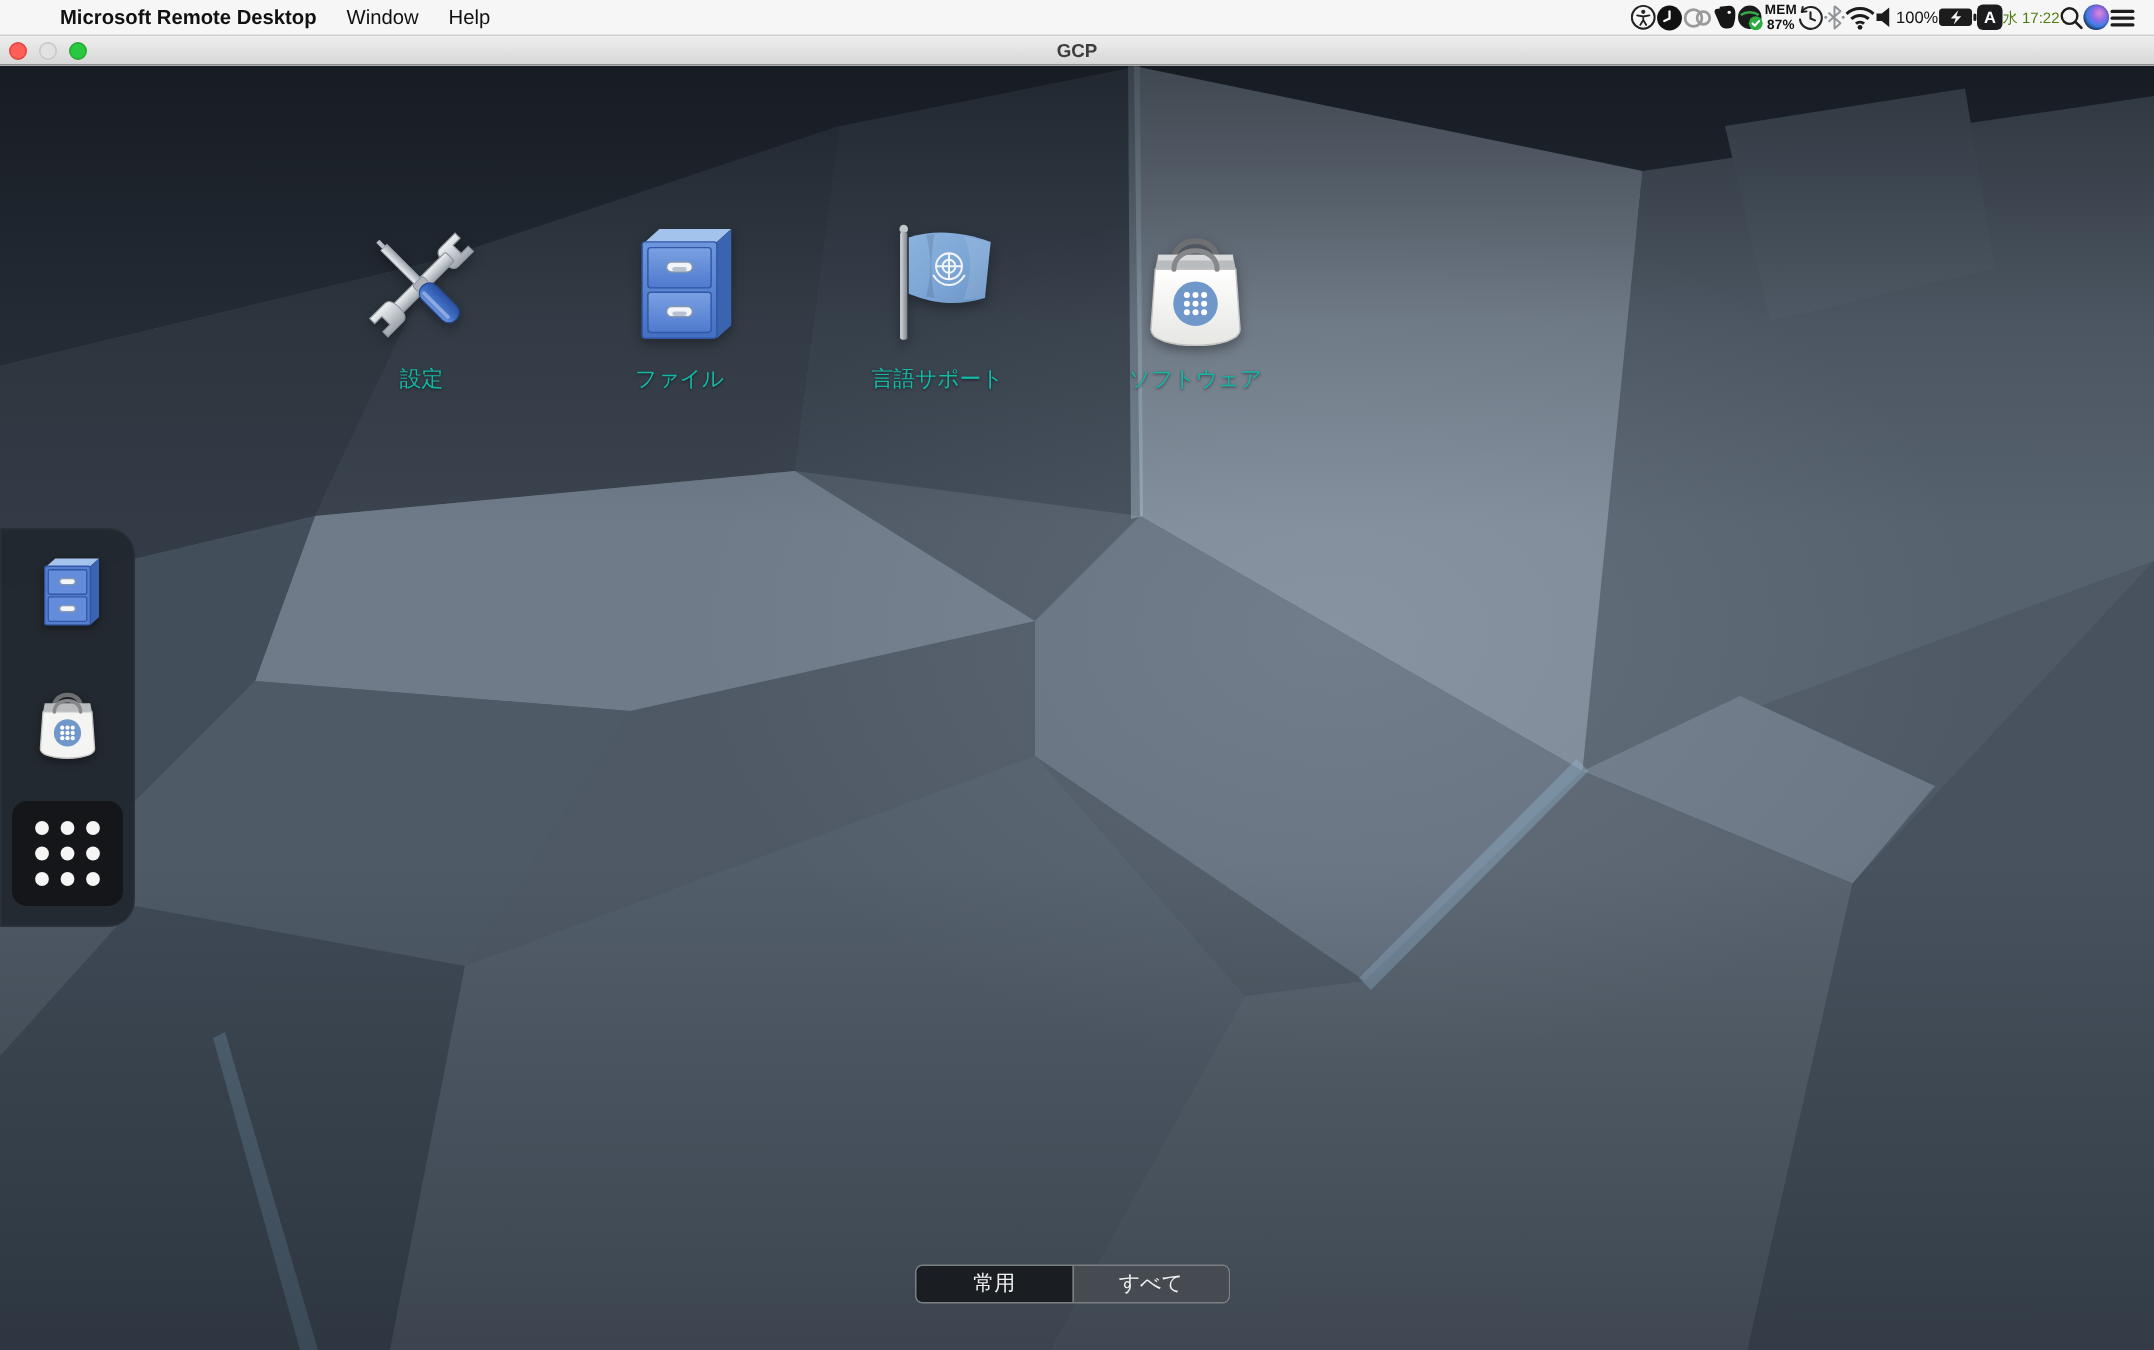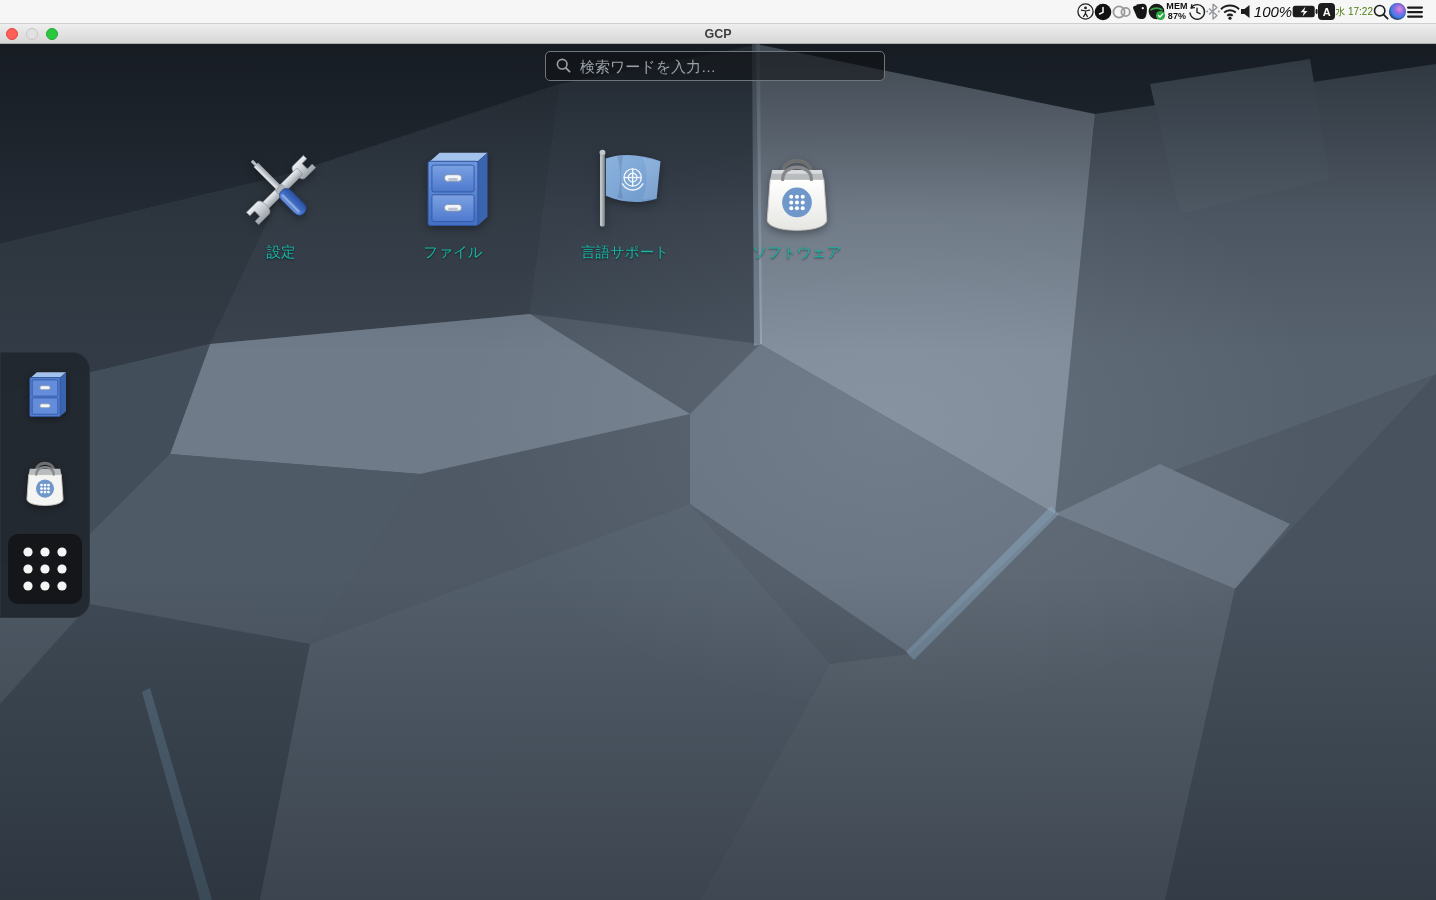--- a/index.html
+++ b/index.html
@@ -14,21 +14,21 @@
   .mb-item { padding:0 10px; height:100%; display:flex; align-items:center; cursor:default; }
   .mb-appname { font-weight:bold; padding:0 10px 0 8px; }
   .apple { width:15px; height:18px; display:flex; align-items:center; margin-left:12px; }
   .mb-right { margin-left:auto; display:flex; align-items:center; padding-right:12px; height:100%; }
   .sicon { display:flex; align-items:center; justify-content:center; height:18px; }
   .mem { display:flex; flex-direction:column; align-items:center; font-size:9px;
     line-height:9.5px; font-weight:bold; color:#111; letter-spacing:.2px; }
   .inputbadge { width:17px; height:17px; background:#1c1c1e; color:#fff; border-radius:4px;
     display:flex; align-items:center; justify-content:center; font-size:11px; font-weight:bold; }
   .clocktxt { font-size:10px; color:#4d7c0f; }
-  .batt-pct { font-size:15px;font-style:italic; }
+  .batt-pct { font-size:11px; }
   .siri { width:17px; height:17px; border-radius:50%;
     background:radial-gradient(circle at 62% 35%, #e08bd4 0%, #8f6be8 30%, #3f7fe8 55%, #18253a 85%);
     box-shadow:inset 0 0 2px rgba(0,0,0,.5); }
 
   
   .titlebar { position:absolute; top:24px; left:0; width:1436px; height:20px;
     background:linear-gradient(180deg,#eeeeee,#d7d7d7); border-bottom:1px solid #aeaeae;
     display:flex; align-items:center; z-index:40; }
   .lights { position:absolute; left:6px; top:0; height:20px; display:flex; align-items:center; gap:8px; }
   .light { width:12px; height:12px; border-radius:50%; }
@@ -82,20 +82,31 @@
     background:rgba(10,13,16,.45); }
   .vt-btn { flex:1; background:rgba(16,19,22,.55); border:none; color:#f1f1f1; font-size:14px;
     font-family:inherit; cursor:pointer; }
   .vt-btn + .vt-btn { border-left:1px solid #7b8084; }
   .vt-btn.selected { background:#454b51; }
 </style>
 </head>
 <body>
 
 <div class="menubar">
+  <div class="mb-left">
+    <div class="mb-item apple">
+      <svg width="14" height="17" viewBox="0 0 14 17">
+        <path fill="#1a1a1a" d="M9.7 0.4c0.1 0.9-0.3 1.8-0.8 2.4C8.3 3.5 7.4 4 6.6 3.9 6.5 3 6.9 2.2 7.4 1.6 8 1 9 0.5 9.7 0.4z"></path>
+        <path fill="#1a1a1a" d="M12.9 5.6c-0.1 0.1-1.8 1-1.8 3 0 2.3 2 3.1 2.1 3.1 0 0.1-0.3 1.1-1.1 2.2-0.6 0.9-1.3 1.8-2.4 1.8-1 0-1.3-0.6-2.5-0.6-1.2 0-1.5 0.6-2.5 0.6-1 0-1.8-1-2.4-1.9C1.1 12.4 0.2 10 0.2 7.7c0-3.6 2.4-5.5 4.7-5.5 1 0 1.9 0.7 2.5 0.7 0.6 0 1.6-0.7 2.8-0.7 0.4 0 1.9 0 2.7 1.4z"></path>
+      </svg>
+    </div>
+    <div class="mb-item mb-appname">Microsoft Remote Desktop</div>
+    <div class="mb-item">Window</div>
+    <div class="mb-item">Help</div>
+  </div>
 
   <div class="mb-right">
     <span class="sicon">
       <svg width="17" height="17" viewBox="0 0 17 17">
         <circle cx="8.5" cy="8.5" r="7.6" fill="none" stroke="#222" stroke-width="1.3"></circle>
         <circle cx="8.5" cy="4.9" r="1.4" fill="#222"></circle>
         <path d="M4.4 7.2 L8.5 8 L12.6 7.2 M8.5 8 L8.5 10.4 L6.5 13.6 M8.5 10.4 L10.5 13.6" stroke="#222" stroke-width="1.2" fill="none" stroke-linecap="round"></path>
       </svg>
     </span>
     <span class="sicon">
@@ -210,27 +221,20 @@
     <polygon points="310,600 690,460 830,620 700,856 260,856" fill="#535e6b"></polygon>
     <polygon points="1055,470 1160,420 1290,480 1235,545" fill="#6c7886"></polygon>
     <polygon points="910,610 1055,470 1235,545 1165,856 700,856 830,620" fill="#58636f"></polygon>
     <polygon points="1235,545 1436,330 1436,856 1165,856" fill="#47525e"></polygon>
     <polygon points="752,0 760,0 762,300 754,302" fill="#a8bccd" opacity="0.45"></polygon>
     <polygon points="1051,462 1059,470 914,616 906,608" fill="#8fb2cc" opacity="0.4"></polygon>
     <polygon points="142,648 150,644 212,856 200,856" fill="#7fa4bf" opacity="0.3"></polygon>
   </svg>
   <div class="shade"></div>
 
-  <div class="searchwrap">
-    <svg class="mag" width="15" height="15" viewBox="0 0 15 15">
-      <circle cx="6.2" cy="6.2" r="4.8" fill="none" stroke="#9aa1a7" stroke-width="1.6"></circle>
-      <line x1="9.8" y1="9.8" x2="13.6" y2="13.6" stroke="#9aa1a7" stroke-width="1.8" stroke-linecap="round"></line>
-    </svg>
-    <input type="text" placeholder="検索ワードを入力…" style="">
-  </div>
 
   <div class="app-grid">
 
     <button class="app-tile">
       <span class="app-icon">
         <svg width="92" height="92" viewBox="0 0 96 96">
           <defs>
             <linearGradient id="metal" x1="0" y1="0" x2="1" y2="0">
               <stop offset="0" stop-color="#eef0f2"></stop>
                 <stop offset="0.5" stop-color="#c6cbd1"></stop>
@@ -392,14 +396,18 @@
             <circle cx="25" cy="25" r="4.6"></circle>
             <circle cx="42" cy="25" r="4.6"></circle>
           <circle cx="8" cy="42" r="4.6"></circle>
             <circle cx="25" cy="42" r="4.6"></circle>
             <circle cx="42" cy="42" r="4.6"></circle>
         </g>
       </svg>
     </button>
   </div>
 
+  <div class="view-toggle">
+    <button class="vt-btn">常用</button>
+    <button class="vt-btn selected">すべて</button>
+  </div>
 
 </div>
 
 </body></html>

